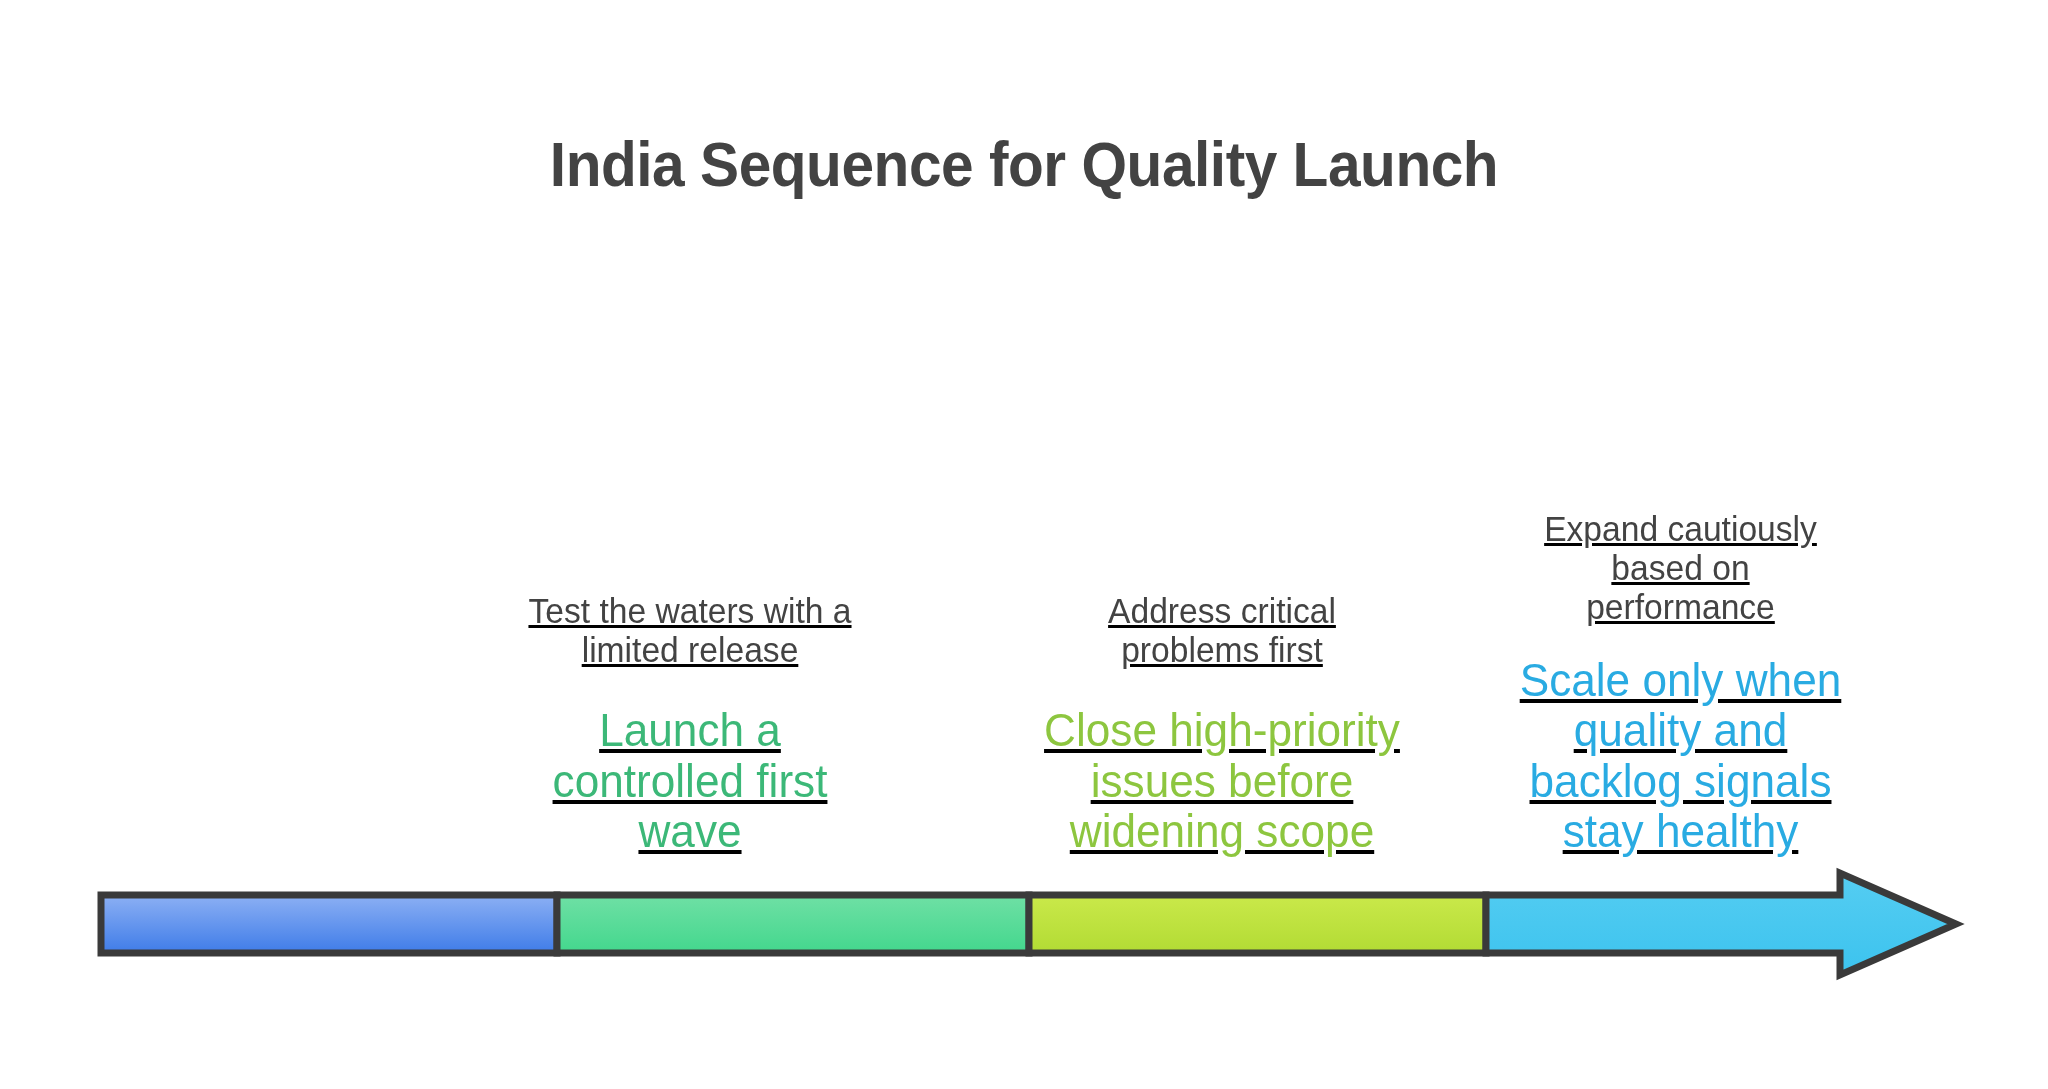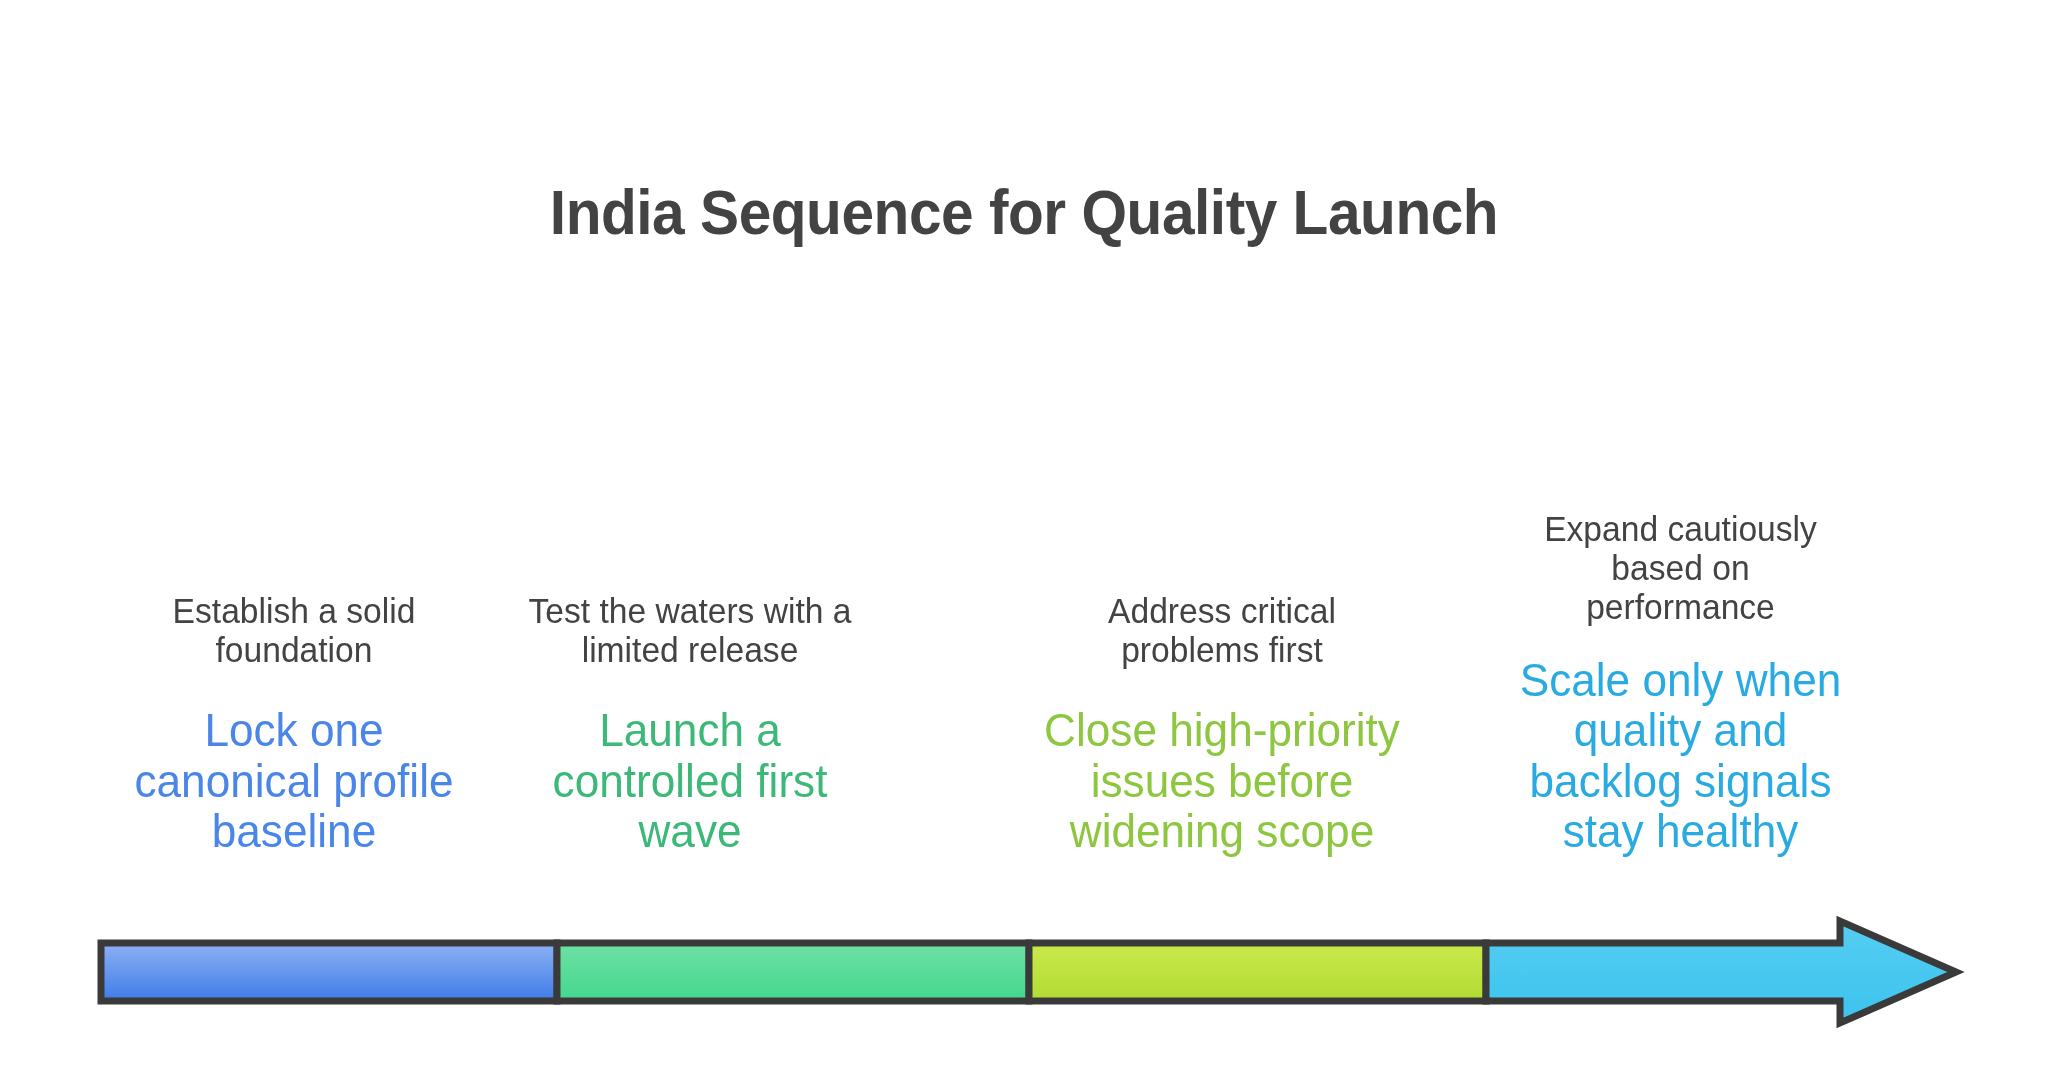--- a/index.html
+++ b/index.html
@@ -2,38 +2,39 @@
 <html><head>
 <meta charset="utf-8">
 <style>
   html,body{margin:0;padding:0;}
   body{
     width:2048px;height:1089px;
     background:#ffffff;
     font-family:"Liberation Sans","DejaVu Sans",sans-serif;
     overflow:hidden;position:relative;
   }
-  .stage{position:absolute;inset:0;margin-top:48px;}
+  .stage{position:absolute;inset:0;}
 
   
   .title{
     position:absolute;top:128px;left:0;width:2048px;
     text-align:center;
     font-family:"Liberation Sans Narrow","Liberation Sans",sans-serif;
     font-size:63px;font-weight:700;color:#434343;
     letter-spacing:-0.5px;
     transform:scaleX(0.93);transform-origin:50% 50%;
     white-space:nowrap;
   }
 
   
   .col{
     position:absolute;
     text-align:center;
     box-sizing:border-box;
+    text-decoration:underline;
   }
   .cap{
     font-size:35px;line-height:1.12;color:#434343;font-weight:400;
     margin:0 0 34px 0;
     transform:scaleX(0.96);transform-origin:50% 0;
   }
   .head{
     font-size:46px;line-height:1.10;font-weight:400;
     margin:0;
     transform:scaleX(0.96);transform-origin:50% 0;
@@ -64,24 +65,20 @@
   }
   .logo svg{display:block;}
 </style>
 </head>
 <body>
 
 <div class="stage">
 
   <div class="title">India Sequence for Quality Launch</div>
 
-  <div class="col" id="col0">
-    <div class="cap">Establish a solid foundation</div>
-    <div class="head" id="head0" style="color: rgb(74, 134, 232);">Lock one canonical profile baseline</div>
-  </div>
 
   <div class="col" id="col1">
     <div class="cap">Test the waters with a limited release</div>
     <div class="head" id="head1" style="color: rgb(60, 184, 120);">Launch a controlled first wave</div>
   </div>
 
   <div class="col" id="col2">
     <div class="cap">Address critical problems first</div>
     <div class="head" id="head2" style="color: rgb(141, 198, 63);">Close high-priority issues before widening scope</div>
   </div>

